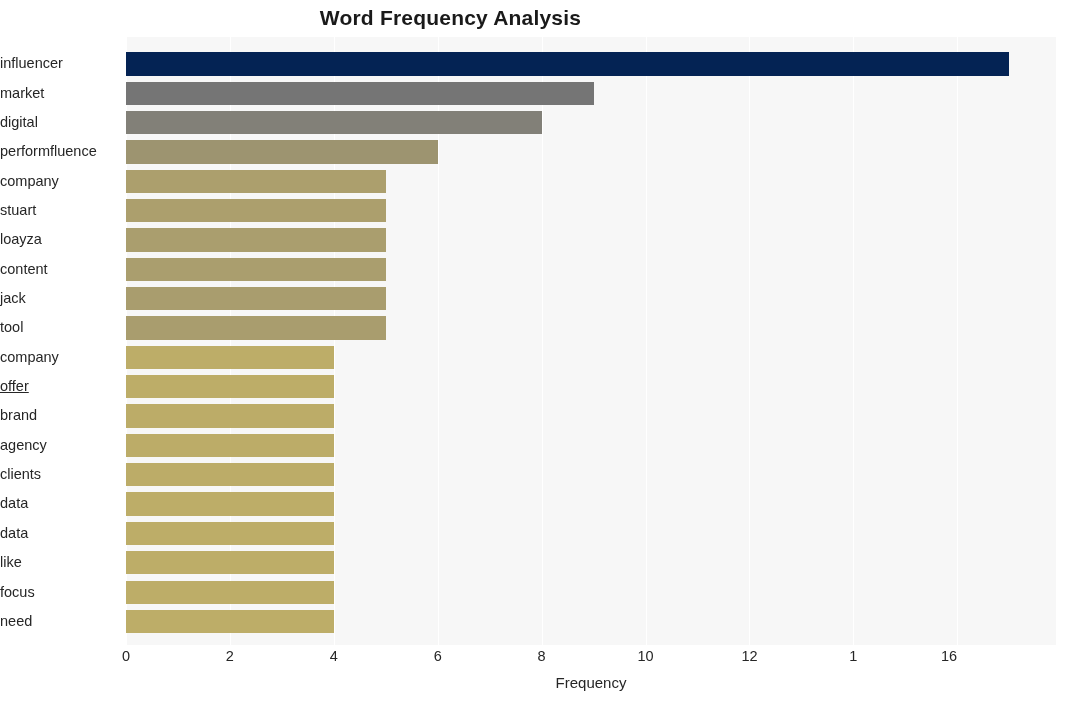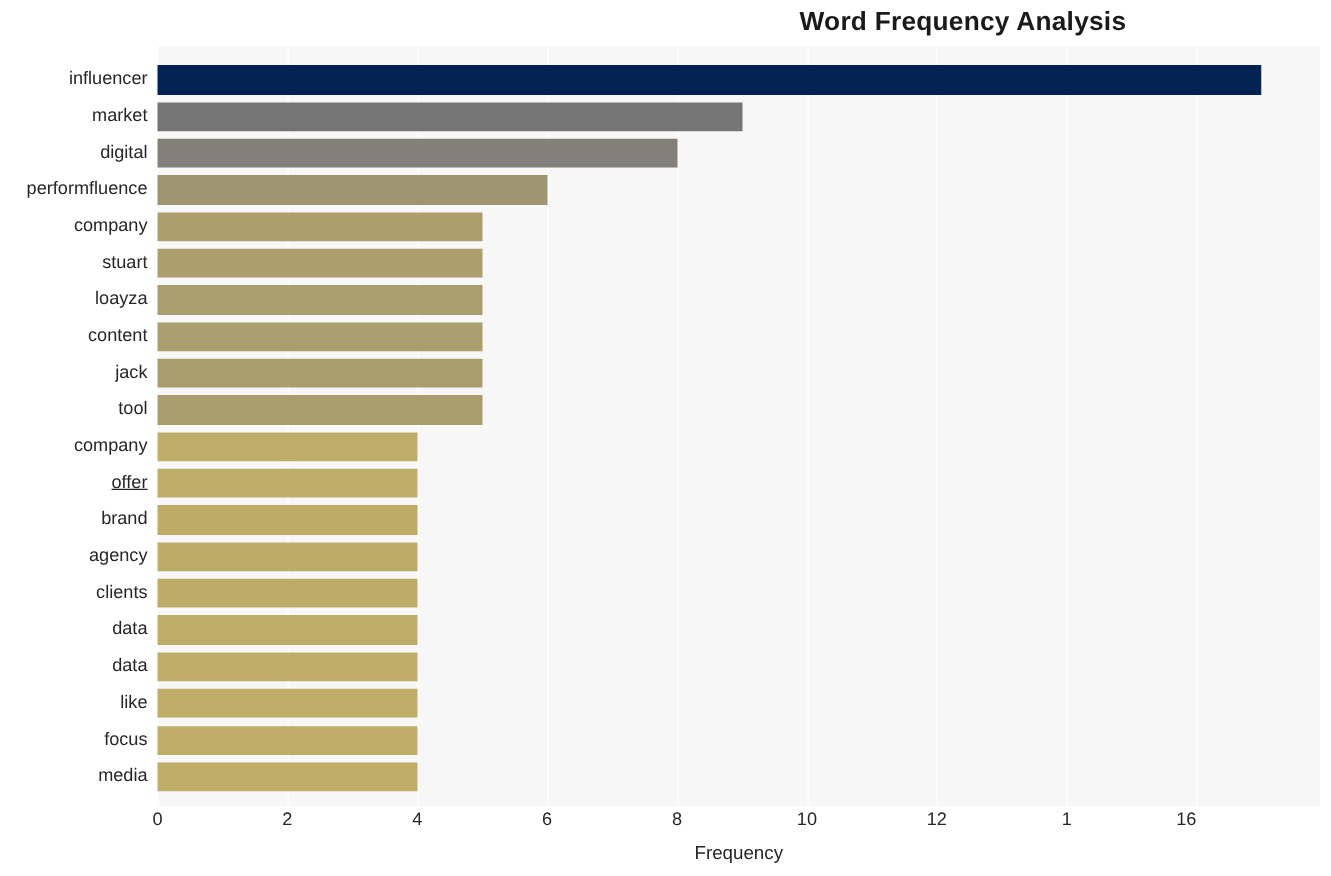--- a/index.html
+++ b/index.html
@@ -19,21 +19,21 @@
     width: 1065px;
     height: 701px;
     background: #ffffff;
   }
 
   #chart-title {
     position: absolute;
     left: 0;
     top: 6px;
     width: 901px;
-    text-align: right;
+    text-align: center;
     font-size: 21px;
     font-weight: bold;
     color: #1a1a1a;
     letter-spacing: 0.2px;
   }
 
   
   #plot-area {
     position: absolute;
     left: 126px;
@@ -78,21 +78,21 @@
     left: 0;
     top: 37px;
     width: 118px;
     height: 608px;
   }
 
   .ylabel {
     position: absolute;
     right: 0;
     width: 118px;
-    text-align: right;
+    text-align: left;
     font-size: 14.5px;
     color: #262626;
     height: 28px;
     line-height: 28px;
     white-space: nowrap;
   }
 
   #xticks {
     position: absolute;
     left: 0;
@@ -217,21 +217,21 @@
       <div class="ylabel" style="top: 276.417px; height: 29.3436px; line-height: 29.3436px;">tool</div>
       <div class="ylabel" style="top: 305.761px; height: 29.3436px; line-height: 29.3436px;">company</div>
       <div class="ylabel" style="top: 335.104px; height: 29.3436px; line-height: 29.3436px; text-decoration: underline;">offer</div>
       <div class="ylabel" style="top: 364.448px; height: 29.3436px; line-height: 29.3436px;">brand</div>
       <div class="ylabel" style="top: 393.792px; height: 29.3436px; line-height: 29.3436px;">agency</div>
       <div class="ylabel" style="top: 423.135px; height: 29.3436px; line-height: 29.3436px;">clients</div>
       <div class="ylabel" style="top: 452.479px; height: 29.3436px; line-height: 29.3436px;">data</div>
       <div class="ylabel" style="top: 481.822px; height: 29.3436px; line-height: 29.3436px;">data</div>
       <div class="ylabel" style="top: 511.166px; height: 29.3436px; line-height: 29.3436px;">like</div>
       <div class="ylabel" style="top: 540.51px; height: 29.3436px; line-height: 29.3436px;">focus</div>
-      <div class="ylabel" style="top: 569.853px; height: 29.3436px; line-height: 29.3436px;">media</div>
+      <div class="ylabel" style="top: 569.853px; height: 29.3436px; line-height: 29.3436px;">need</div>
     </div>
 
   <div id="xticks">
       <div class="xtick" style="left: 126px;">0</div>
       <div class="xtick" style="left: 229.911px;">2</div>
       <div class="xtick" style="left: 333.821px;">4</div>
       <div class="xtick" style="left: 437.732px;">6</div>
       <div class="xtick" style="left: 541.642px;">8</div>
       <div class="xtick" style="left: 645.553px;">10</div>
       <div class="xtick" style="left: 749.464px;">12</div>

